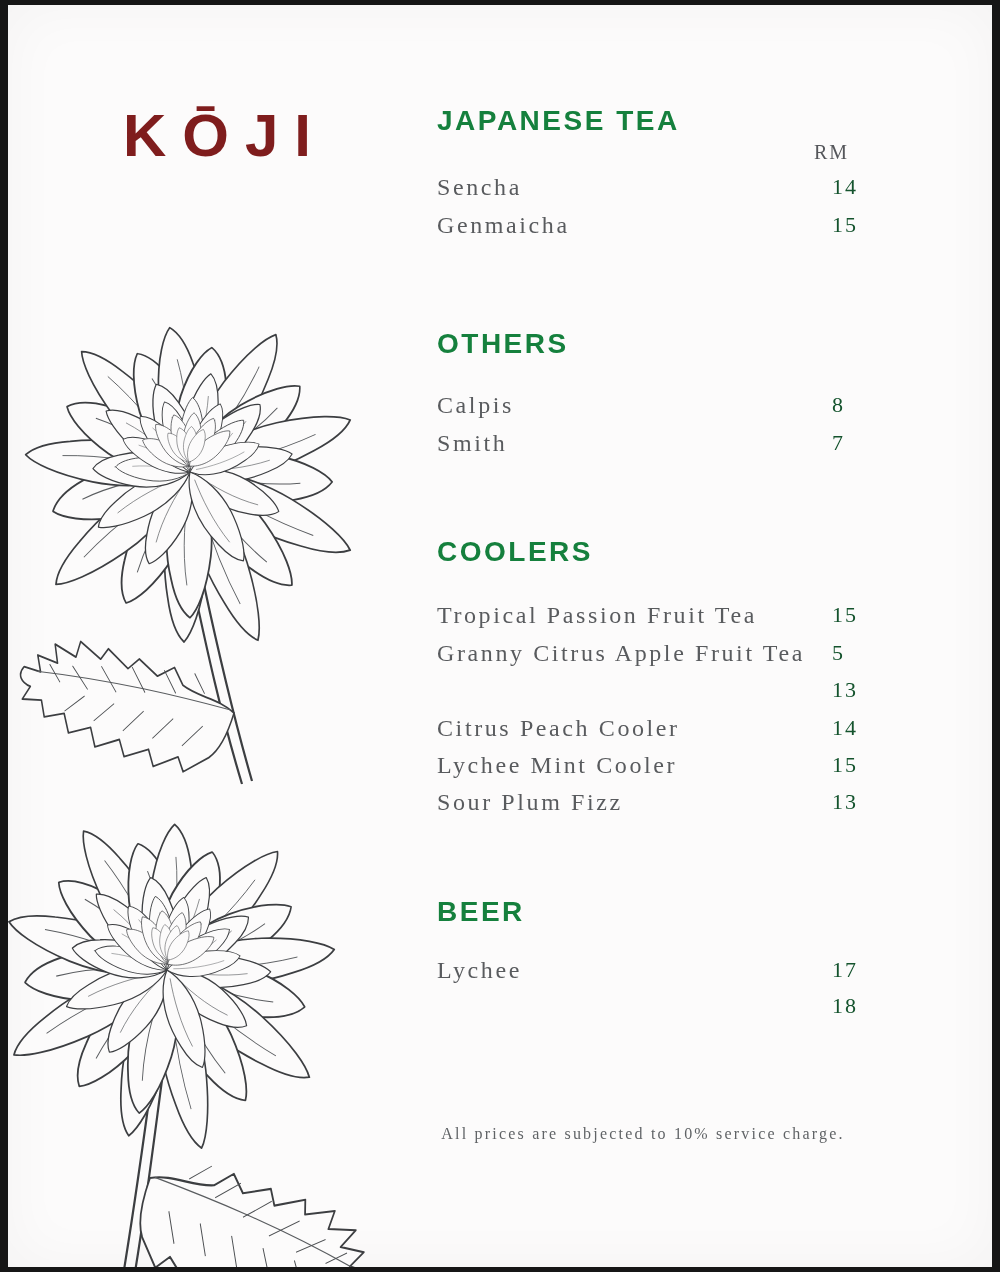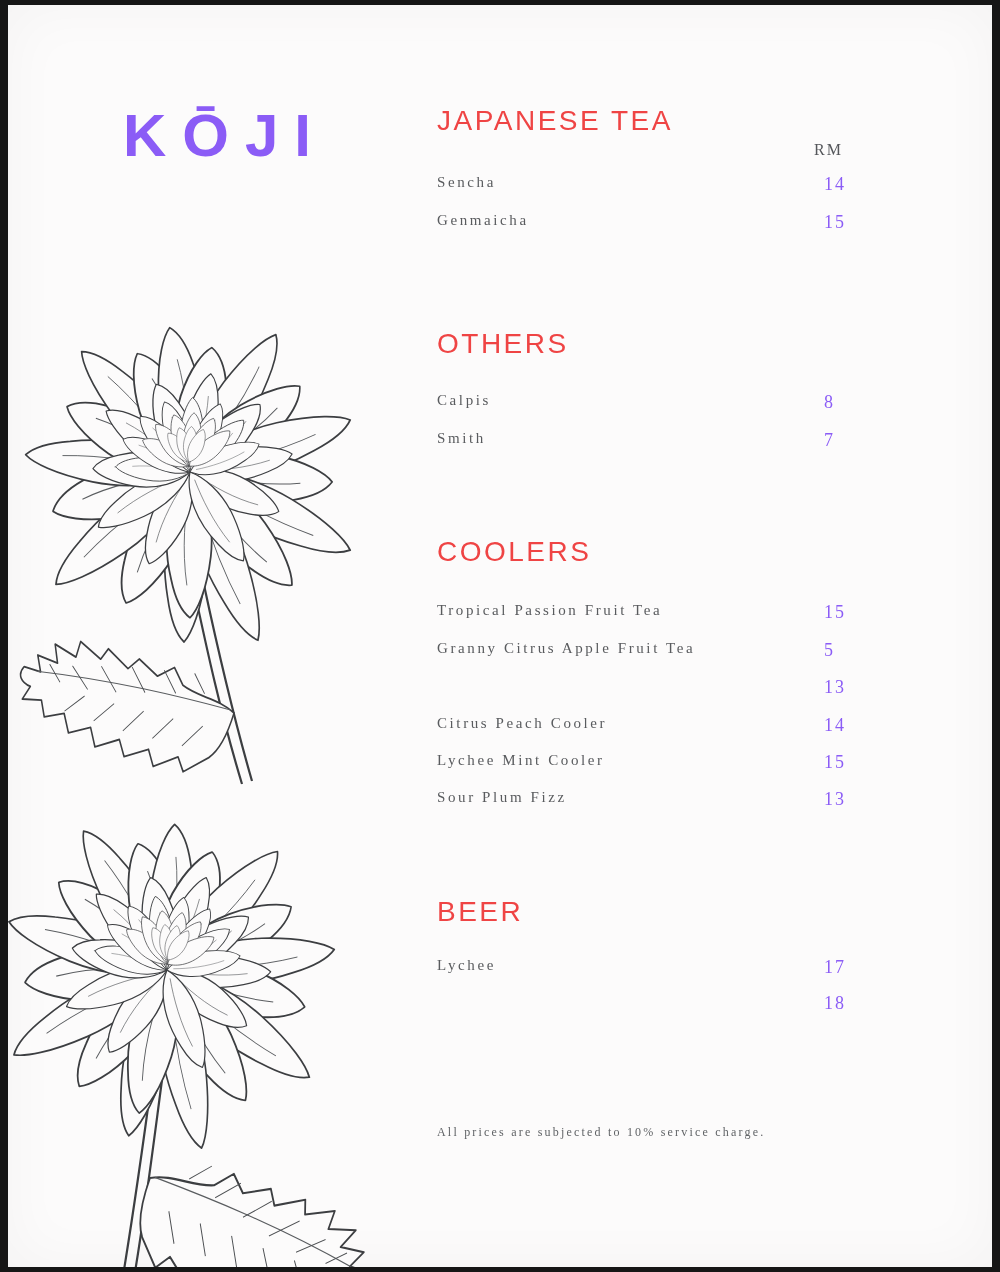--- a/index.html
+++ b/index.html
@@ -12,52 +12,53 @@
   }
   .page{
     position:absolute;left:8px;top:5px;width:984px;height:1262px;
     background:#fcfbfb;
     box-shadow:inset 0 0 60px rgba(0,0,0,0.035);
     overflow:hidden;
   }
   .logo{
     position:absolute;left:115px;top:96px;
     font-size:60px;font-weight:bold;letter-spacing:16px;
-    color:#8b5cf6;white-space:nowrap;
+    color:#7f1d1d;white-space:nowrap;
   }
   .section{position:absolute;left:429px;width:424px;}
   .sec-title{
     position:absolute;left:0;top:0;margin:0;
-    font-size:28px;font-weight:400;letter-spacing:2.5px;
-    color:#ef4444;white-space:nowrap;
+    font-size:28px;font-weight:700;letter-spacing:2.5px;
+    color:#15803d;white-space:nowrap;
   }
   .rm-label{
     position:absolute;left:377px;top:36px;
     font-family:"Liberation Serif","DejaVu Serif",serif;
-    font-size:16px;letter-spacing:2px;color:#55575b;
+    font-size:20px;letter-spacing:2px;color:#55575b;
   }
   .row{position:absolute;left:0;width:424px;height:32px;}
   .iname{
     position:absolute;left:0;top:0;
     font-family:"Liberation Serif","DejaVu Serif",serif;
-    font-size:15px;letter-spacing:2.6px;color:#595b5e;white-space:nowrap;
+    font-size:24px;letter-spacing:2.6px;color:#595b5e;white-space:nowrap;
   }
   .iprice{
-    position:absolute;left:387px;top:0;
-    font-family:"Liberation Serif","DejaVu Serif",serif;
-    font-size:18px;letter-spacing:2px;color:#8b5cf6;
+    position:absolute;left:395px;top:0;
+    font-family:"Liberation Serif","DejaVu Serif",serif;
+    font-size:22px;letter-spacing:2px;color:#14532d;
   }
   .sec1{top:100px;}
   .sec2{top:323px;}
   .sec3{top:531px;}
   .sec4{top:891px;}
   .footnote{
     position:absolute;left:429px;top:1120px;width:412px;
-    font-family:"Liberation Serif","DejaVu Serif",serif;
-    font-size:12px;letter-spacing:2.2px;color:#606366;white-space:nowrap;
+    text-align:center;
+    font-family:"Liberation Serif","DejaVu Serif",serif;
+    font-size:16px;letter-spacing:2.2px;color:#606366;white-space:nowrap;
   }
   .flower{position:absolute;}
   .flower1{left:0;top:280px;width:370px;height:505px;}
   .flower2{left:-6px;top:783px;width:430px;height:489px;}
   svg .petal-shape{fill:#fcfbfb;stroke:#3c3e41;stroke-width:1.7;stroke-linejoin:round;}
   svg .vein{fill:none;stroke:#5a5d60;stroke-width:0.9;}
   svg .stem{fill:none;stroke:#3c3e41;stroke-width:2.2;}
   svg .leaf-outline{fill:#fcfbfb;stroke:#3c3e41;stroke-width:1.6;stroke-linejoin:round;}
   svg .hatch{fill:none;stroke:#4c4f52;stroke-width:0.85;}
 </style>

